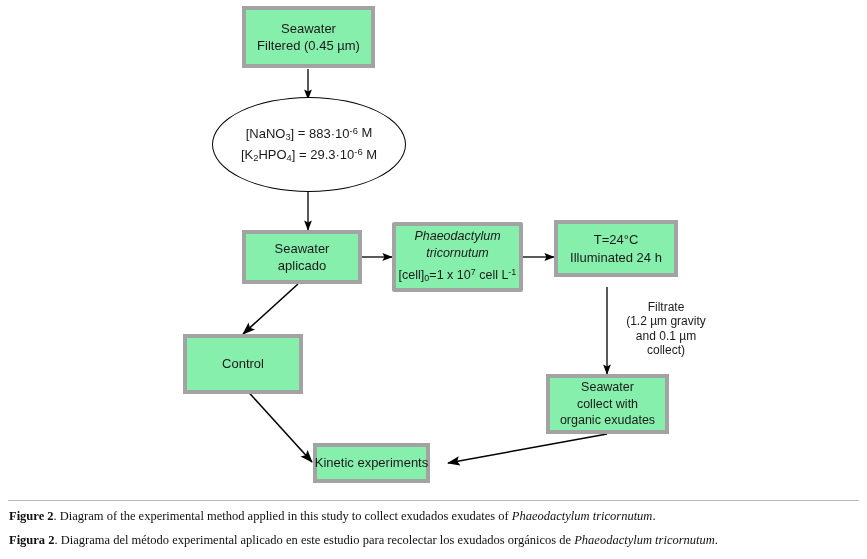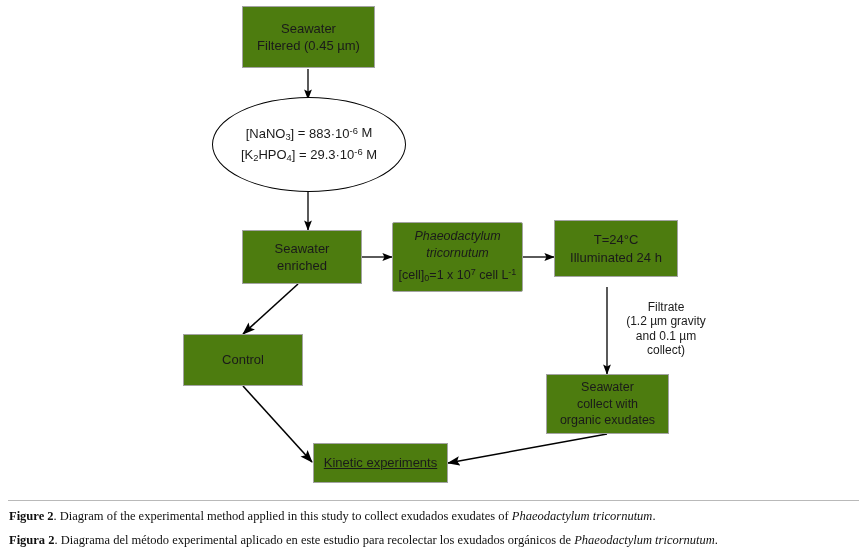--- a/index.html
+++ b/index.html
@@ -24,22 +24,22 @@
     height: 500px;
   }
   #diagram-svg {
     position: absolute;
     left: 0;
     top: 0;
   }
   .node {
     position: absolute;
     box-sizing: border-box;
-    border: 1px solid #a3a3a3;
-    background: #4d7c0f;
+    border: 4px solid #a3a3a3;
+    background: #86efac;
     display: flex;
     flex-direction: column;
     align-items: center;
     justify-content: center;
     text-align: center;
     font-size: 13px;
     line-height: 1.33;
     color: #1a1a1a;
   }
   .node .line { display: block; white-space: nowrap; }
@@ -143,52 +143,52 @@
     <span class="line">
       <span>[K<sub>2</sub>HPO<sub>4</sub>]</span>
       <span> = </span>
       <span>29.3·10<sup>-6</sup></span>
       <span> M</span>
     </span>
   </div>
 
   <div class="node" id="node-seawater-enriched" style="left:242px; top:230px; width:120px; height:54px;">
     <span class="line">Seawater</span>
-    <span class="line">enriched</span>
+    <span class="line">aplicado</span>
   </div>
 
   <div class="node rounded" id="node-culture" style="left:392px; top:222px; width:131px; height:70px; font-size:12.5px;">
     <span class="line ital">Phaeodactylum</span>
     <span class="line ital">tricornutum</span>
     <span class="line" style="margin-top:6px;">[cell]<sub>0</sub>=1 x 10<sup>7</sup> cell L<sup>-1</sup></span>
   </div>
 
   <div class="node" id="node-incubation" style="left:554px; top:220px; width:124px; height:57px;">
     <span class="line">T=24°C</span>
     <span class="line">Illuminated 24 h</span>
   </div>
 
   <div class="annot" id="annot-filtrate" style="left:612px; top:292px; width:108px;margin-top:8px;">
     <span class="line">Filtrate</span>
     <span class="line">(1.2 µm gravity</span>
     <span class="line">and 0.1 µm</span>
     <span class="line">collect)</span>
   </div>
 
-  <div class="node" id="node-control" style="left:183px; top:334px; width:120px; height:52px;">
+  <div class="node" id="node-control" style="left:183px; top:334px; width:120px; height:60px;">
     <span class="line">Control</span>
   </div>
 
   <div class="node" id="node-exudates" style="left:546px; top:374px; width:123px; height:60px; font-size:12.5px;">
     <span class="line">Seawater</span>
     <span class="line">collect with</span>
     <span class="line">organic exudates</span>
   </div>
 
-  <div class="node" id="node-kinetic" style="left:313px; top:443px; width:135px; height:40px;text-decoration:underline;">
+  <div class="node" id="node-kinetic" style="left:313px; top:443px; width:117px; height:40px;">
     <span class="line">Kinetic experiments</span>
   </div>
 
 </div>
 
 <div id="caption-block">
   <div class="caption-rule"></div>
 
   <div class="caption-line" id="caption-en">
     <span class="cap-lead">Figure 2</span><span>. Diagram of the experimental method applied in this study to collect exudados exudates of </span><span class="cap-sp">Phaeodactylum tricornutum</span><span>.</span>

